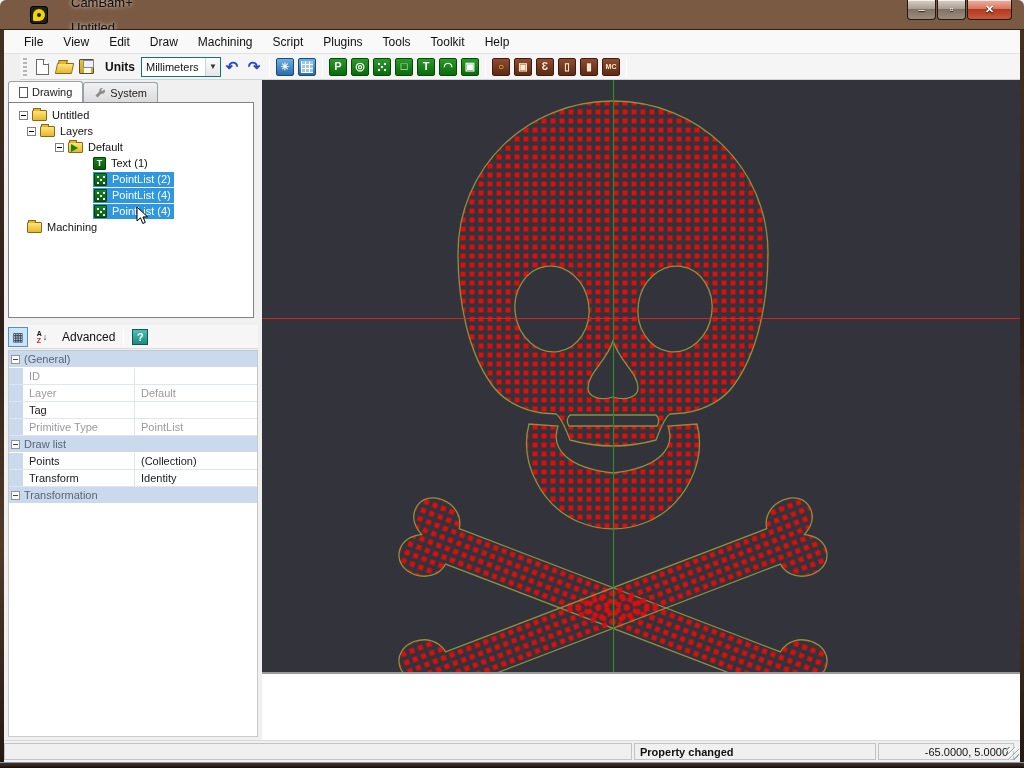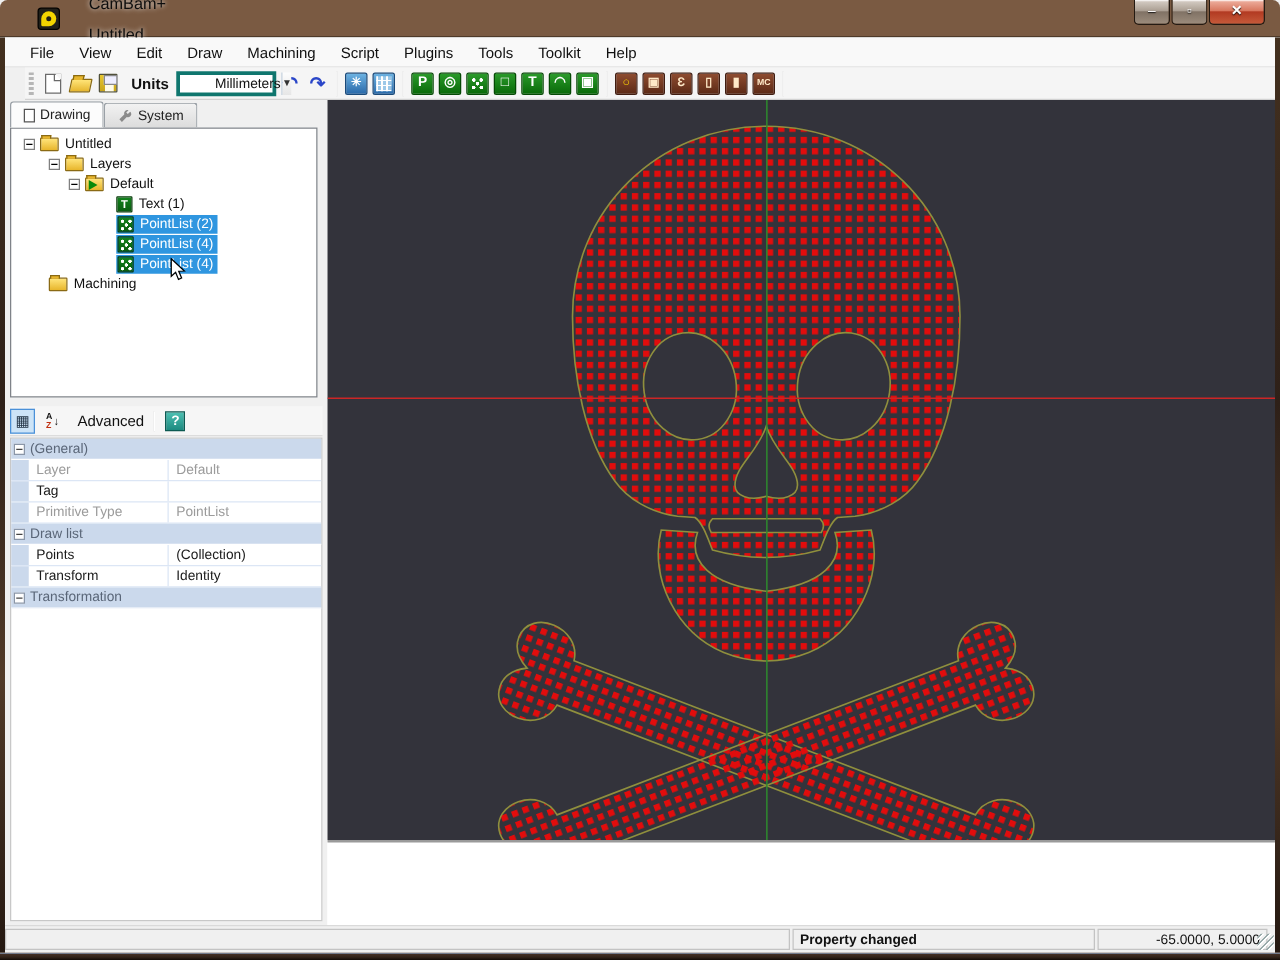--- a/index.html
+++ b/index.html
@@ -49,22 +49,22 @@
     border-color:transparent #f5f5f5 transparent transparent; box-shadow:-1px 1px 0 #6a6a6a; }
   .ico-open { width:17px; height:11px; margin-top:4px; background:linear-gradient(#ffe478,#e6b62e); border:1px solid #8a6a10;
     position:relative; border-radius:1px; transform:skewX(-12deg); }
   .ico-open:before { content:""; position:absolute; left:0; top:-4px; width:7px; height:3px;
     background:#e6b62e; border:1px solid #8a6a10; border-bottom:none; }
   .ico-save { width:15px; height:15px; background:linear-gradient(#e8c830,#c8a41a); border:1px solid #50503a;
     position:relative; border-radius:1px; }
   .ico-save:before { content:""; position:absolute; left:3px; top:0; width:9px; height:6px; background:#eef; border:1px solid #888; }
   .ico-save:after { content:""; position:absolute; left:4px; bottom:0; width:7px; height:5px; background:#fffbe8; }
   .units-label { font-size:12px; font-weight:bold; color:#111; margin:0 6px 0 8px; }
-  .combo { width:80px; height:20px; background:#fff; border:3px solid #0f766e; font-size:11px; color:#111;
-    display:flex; align-items:center; position:relative;padding-left:24px; }
+  .combo { width:80px; height:20px; background:#fff; border:1px solid #0f766e; font-size:11px; color:#111;
+    display:flex; align-items:center; position:relative; }
   .combo .val { padding-left:4px; flex:1; }
   .combo .arrow { width:15px; height:18px; border-left:1px solid #c8d4e0; background:linear-gradient(#fdfdfd,#e6e6e6);
     font-size:8px; color:#333; display:grid; place-items:center; }
   .undo,.redo { font-size:15px; font-weight:bold; color:#2a46c8; width:20px; text-align:center; }
   .sq { width:18px; height:18px; margin:0 2px; border-radius:2px; display:grid; place-items:center;
     font-size:11px; font-weight:bold; color:#fff; line-height:1; }
   .sq.view { background:linear-gradient(#6cb2e2,#2a6aaa); border:1px solid #1a4a7a; font-size:10px; }
   .grid-fill { width:12px; height:12px;
      background-image:repeating-linear-gradient(0deg,#fff 0 1px, transparent 1px 4px),
                       repeating-linear-gradient(90deg,#fff 0 1px, transparent 1px 4px);
@@ -84,21 +84,21 @@
   
   .left-panel { position:absolute; left:4px; top:80px; width:275px; height:660px; background:#f0f0f0; }
   .tabs { position:absolute; left:4px; top:2px; height:20px; display:flex; align-items:flex-end; }
   .tab { height:20px; display:flex; align-items:center; gap:4px; font-size:11px; color:#222; padding:0 10px;
     border:1px solid #9aa0a6; border-bottom:none; border-radius:3px 3px 0 0; background:linear-gradient(#f2f2f2,#dcdcdc); }
   .tab.active { background:#fcfcfc; height:21px; z-index:2; }
   .tab-page { width:9px; height:11px; background:#fff; border:1px solid #555; }
   .treebox { position:absolute; left:4px; top:22px; width:246px; height:216px; background:#fff;
     border:1px solid #7f8389; overflow:hidden; padding-top:4px; }
   .trow { height:16px; display:flex; align-items:center; font-size:11px; color:#111; white-space:nowrap; }
-  .p0 { padding-left:10px; } .p1 { padding-left:30px; } .p2 { padding-left:46px; } .p3 { padding-left:84px; }
+  .p0 { padding-left:10px; } .p1 { padding-left:18px; } .p2 { padding-left:46px; } .p3 { padding-left:84px; }
   .exp { width:9px; height:9px; background:#fff; border:1px solid #808080; position:relative; margin-right:4px; flex:none; }
   .exp:after { content:""; position:absolute; left:1px; top:3px; width:5px; height:1px; background:#000; }
   .folder { width:15px; height:11px; background:linear-gradient(#ffe47a,#e8b62c); border:1px solid #8a6a14;
     border-radius:1px; position:relative; margin-right:5px; flex:none; }
   .folder:before { content:""; position:absolute; left:0; top:-3px; width:6px; height:2px;
     background:#e8b62c; border:1px solid #8a6a14; border-bottom:none; }
   .folder.active:after { content:""; position:absolute; left:2px; top:1px; border-style:solid;
     border-width:4px 0 4px 7px; border-color:transparent transparent transparent #0a8a0a; }
   .gsq { width:13px; height:13px; background:linear-gradient(#12831c,#0a5c10); border:1px solid #053c08;
     border-radius:1px; color:#fff; font-size:9px; font-weight:bold; display:grid; place-items:center; margin-right:5px; flex:none; }
@@ -348,20 +348,25 @@
         </div>
     </div>
 
     <div class="prop-panel">
       <div class="prow category">
         <span class="cexp"></span>
         <span>(General)</span>
       </div>
       <div class="prow muted">
         <span class="indent"></span>
+        <span class="lab">ID</span>
+        <span class="val"></span>
+      </div>
+      <div class="prow muted">
+        <span class="indent"></span>
         <span class="lab">Layer</span>
         <span class="val">Default</span>
       </div>
       <div class="prow">
         <span class="indent"></span>
         <span class="lab">Tag</span>
         <span class="val"></span>
       </div>
       <div class="prow muted">
         <span class="indent"></span>

